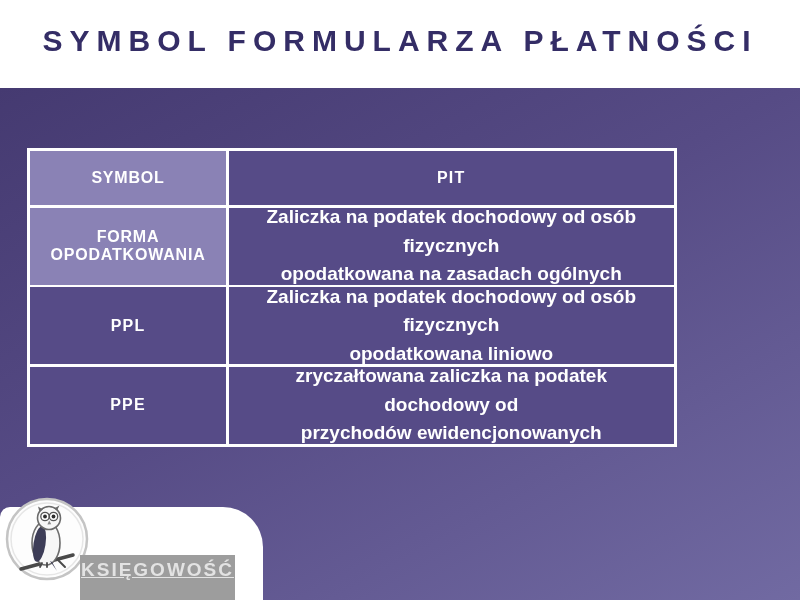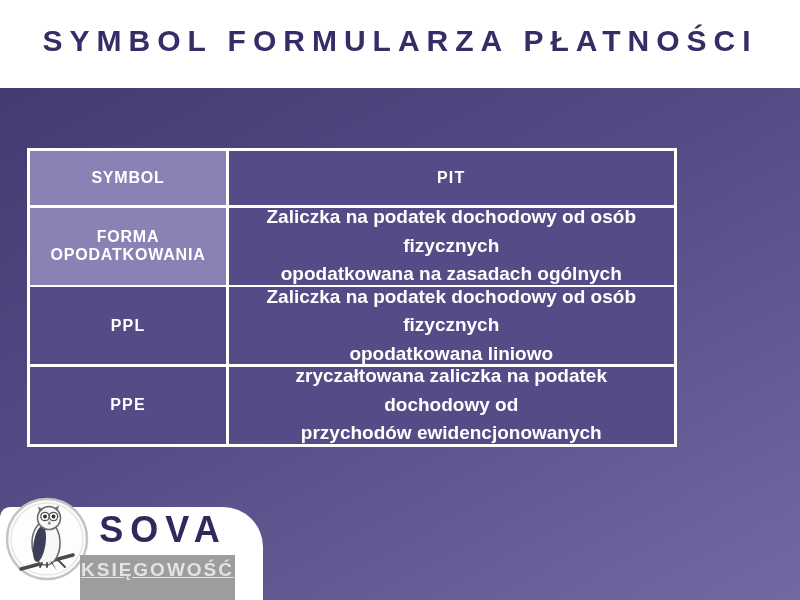--- a/index.html
+++ b/index.html
@@ -167,19 +167,18 @@
           <circle cx="48.5" cy="19.5" r="4.2" fill="#ffffff" stroke="#555555" stroke-width="1.3"></circle>
           <circle cx="40" cy="19.5" r="1.9" fill="#2e2e2e"></circle>
           <circle cx="48.5" cy="19.5" r="1.9" fill="#2e2e2e"></circle>
 
           <path d="M44.2 23.5 L42.4 27.5 L46.2 27.3 Z" fill="#8a8a8a"></path>
 
           <path d="M37 66 L35 70 M42 66 L42 70" stroke="#4a4a4a" stroke-width="1.8" stroke-linecap="round"></path>
         </svg>
       </div>
 
-      <div class="brand-name">SOVA</div>
 
       <div class="brand-sub">KSIĘGOWOŚĆ</div>
     </div>
 
   </div>
 </div>
 
 </body></html>

